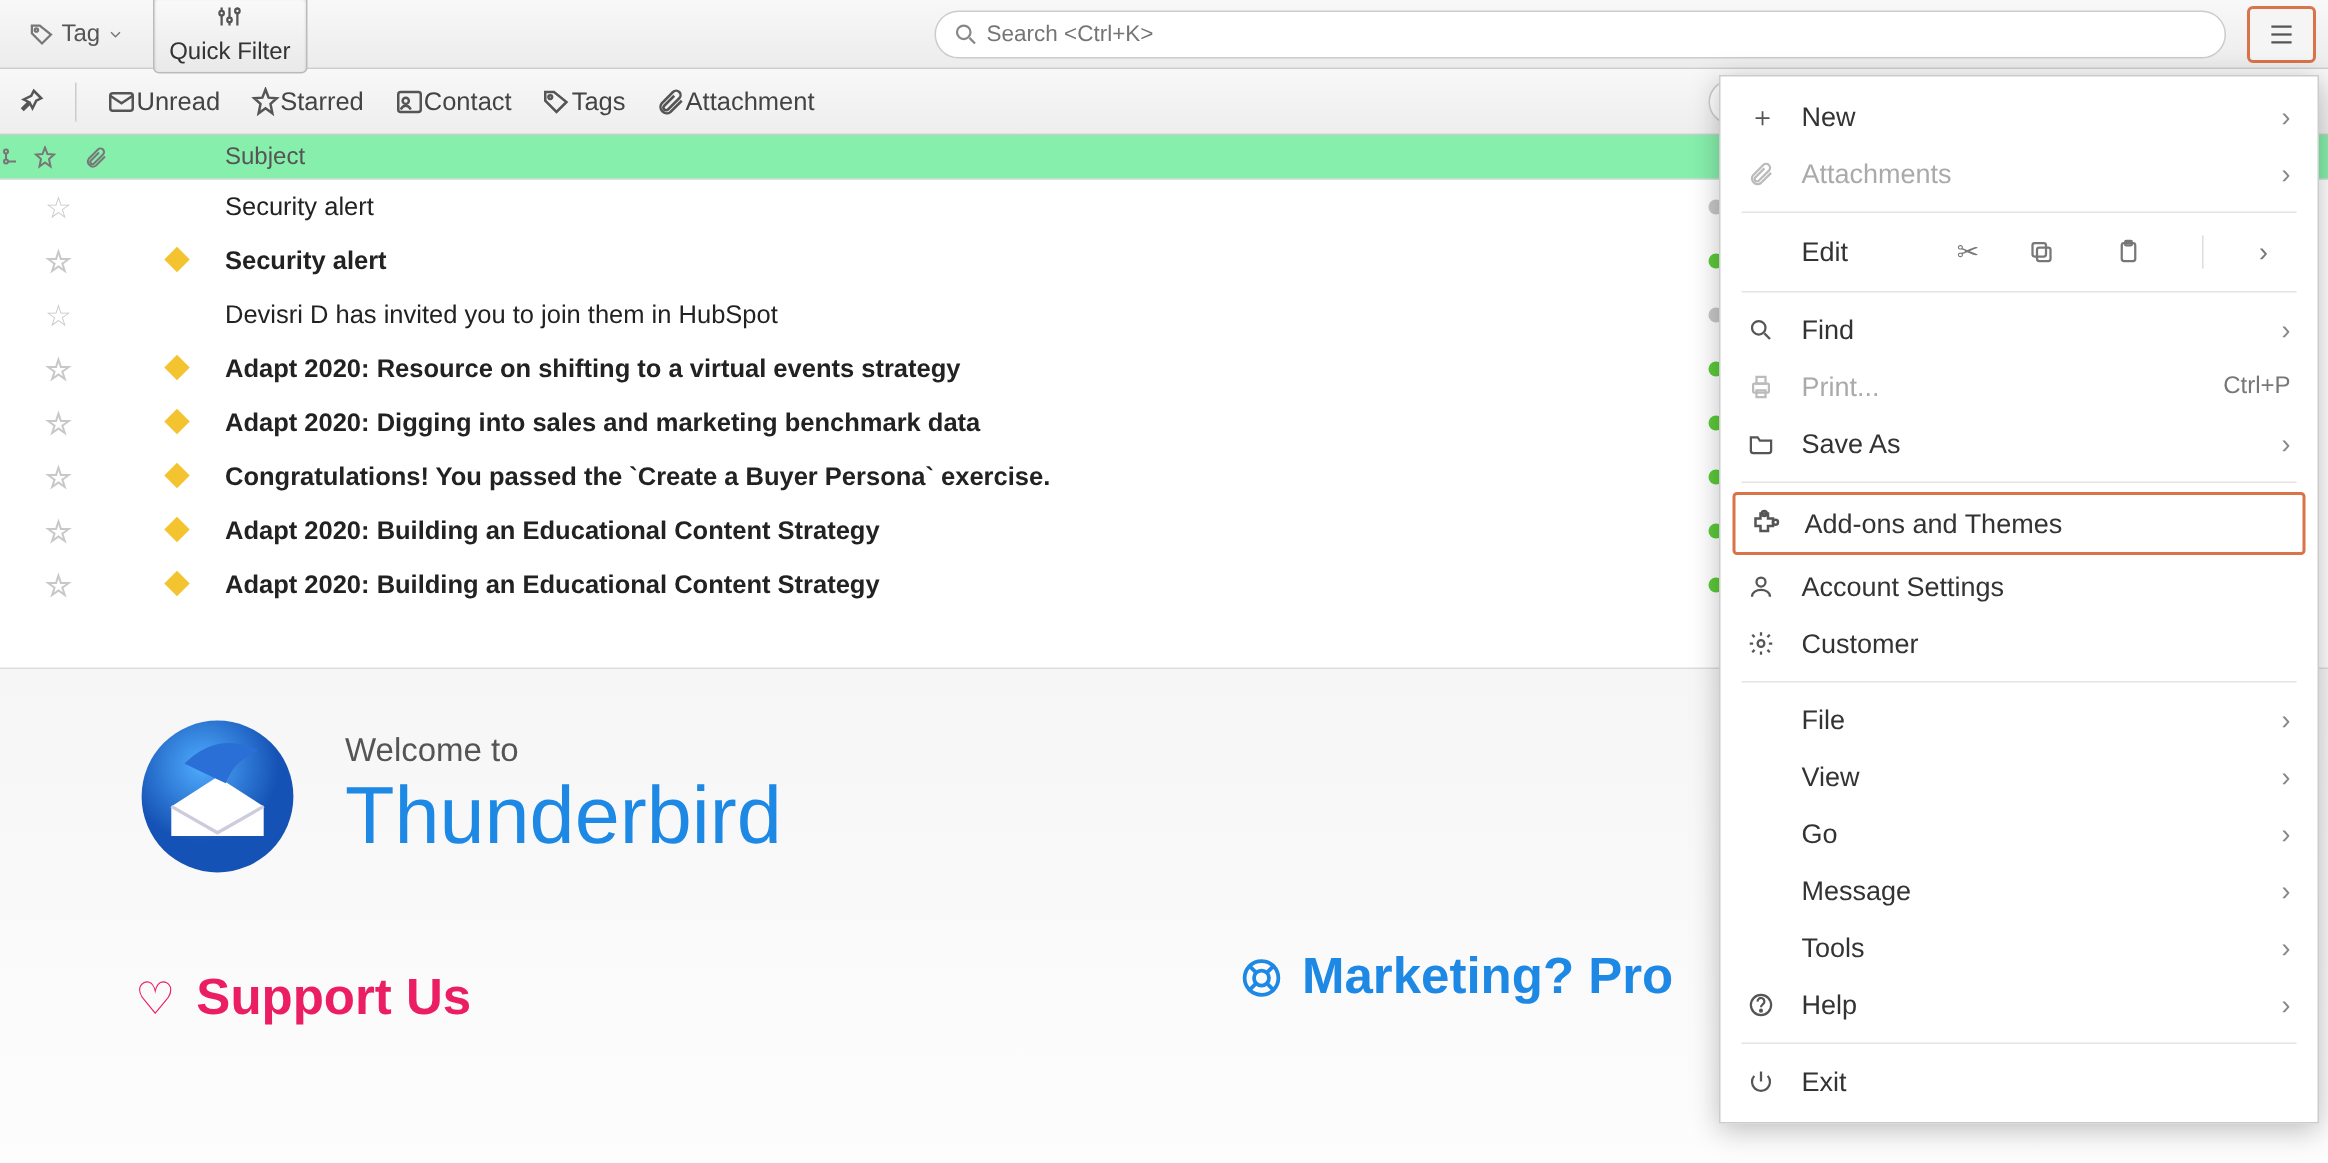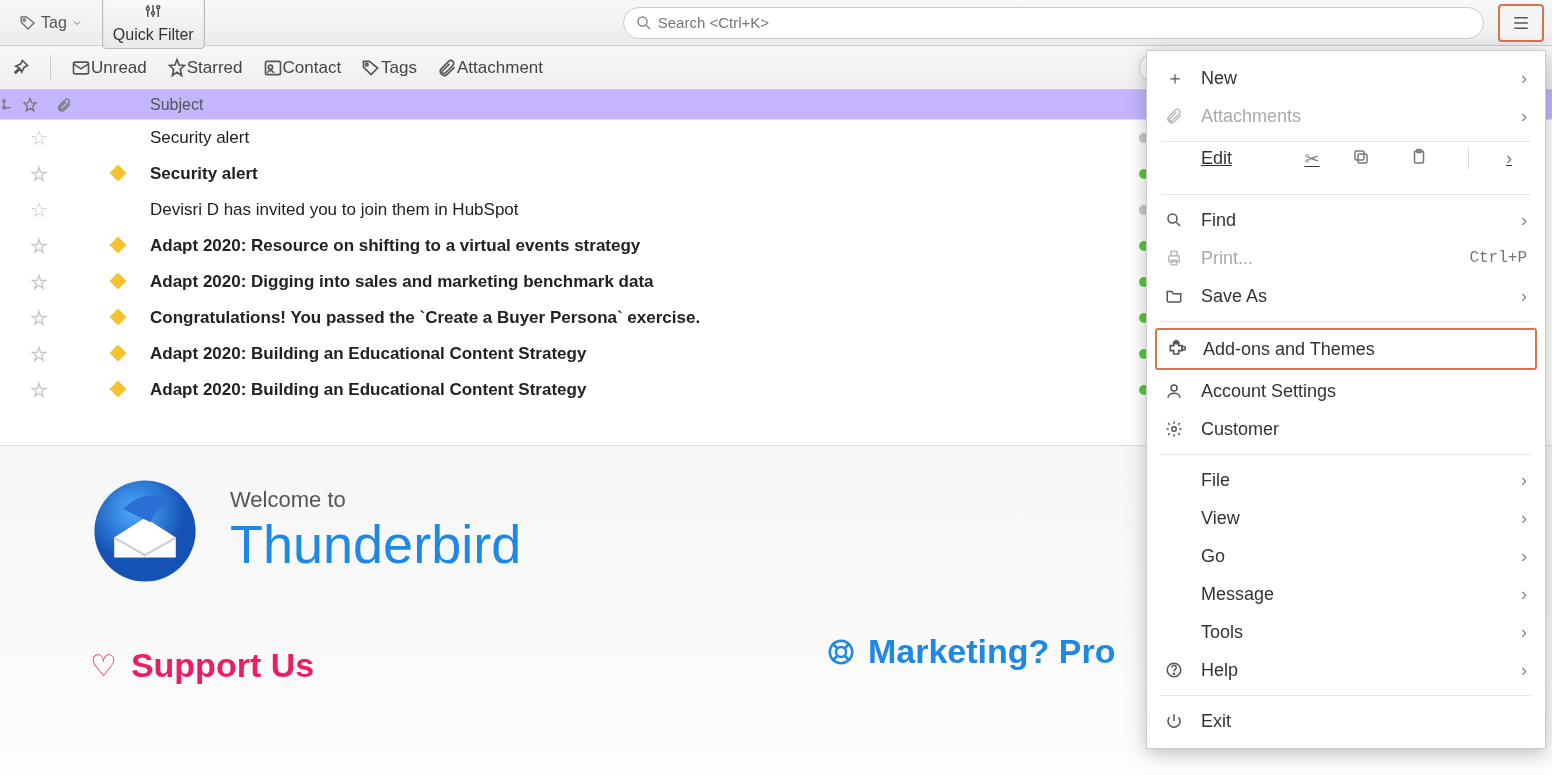--- a/index.html
+++ b/index.html
@@ -13,21 +13,21 @@
 .search-rel .mag { position:absolute; left:12px; top:7px; color:#888; }
 .hamburger { width:46px; height:38px; border:2px solid #d9734a; border-radius:4px; display:flex; align-items:center; justify-content:center; margin-left:6px; background:#f5f5f5; }
 
 .filterbar { display:flex; align-items:center; height:44px; background:linear-gradient(#f8f8f8,#eeeeee); border-bottom:1px solid #ccc; padding:0 10px; gap:20px; }
 .fb-item { display:flex; align-items:center; gap:0; font-size:17px; color:#444; cursor:pointer; }
 .fb-icon { color:#666; }
 .filter-msg-wrap { margin-left:auto; position:relative; width:395px; margin-right:8px;}
 .filter-msg-input { width:100%; height:30px; border:1px solid #ccc; border-radius:15px; padding:0 12px 0 32px; font-size:16px; color:#888; background:#fff;}
 .filter-msg-wrap .mag { position:absolute; left:10px; top:6px; color:#999; }
 
-.colhdr { display:flex; align-items:center; height:30px; border-bottom:1px solid #e0e0e0; font-size:16px; color:#555; background:#c4b5fd;}
+.colhdr { display:flex; align-items:center; height:30px; border-bottom:1px solid #e0e0e0; font-size:16px; color:#555; background:#86efac;}
 .col-thread{width:22px;}
 .col-star{width:34px; text-align:center;}
 .col-attach{width:34px; text-align:center;}
 .col-bullet{width:56px;}
 .col-subject{flex:1; padding-left:4px;}
 .col-dot{width:56px; text-align:center;}
 .col-contacticon{width:50px; text-align:center;}
 .col-corr{width:330px;}
 
 .msgrow { display:flex; align-items:center; height:36px; font-size:17px; color:#222; }
@@ -48,23 +48,23 @@
 .support-row .label{ color:#ec1e63; font-size:34px; font-weight:700;}
 .qp{ position:absolute; left:826px; top:186px; display:flex; align-items:center; gap:12px;}
 .qp .label{ color:#1e88e5; font-size:34px; font-weight:700;}
 
 .menu { position:absolute; right:6px; top:50px; width:400px; background:#fff; border:1px solid #ccc; box-shadow:0 4px 18px rgba(0,0,0,.25); padding:8px 0; font-size:18px; }
 .menu .mi { display:flex; align-items:center; height:38px; padding:0 18px; gap:16px; cursor:pointer; color:#333;}
 .menu .mi.disabled{ color:#aaa; cursor:default;}
 .menu .mi .mi-icon{ width:20px; text-align:center; color:#555;}
 .menu .mi.disabled .mi-icon{ color:#bbb;}
 .menu .mi .arrow{ margin-left:auto; color:#888;}
-.menu .mi .shortcut{ margin-left:auto; color:#777; font-size:16px;font-family:Liberation Mono, monospace;}
+.menu .mi .shortcut{ margin-left:auto; color:#777; font-size:16px;}
 .menu .sep{ height:1px; background:#e4e4e4; margin:6px 14px;}
-.menu .edit-row{ display:flex; height:40px; padding:0 18px; gap:22px;text-decoration:underline;}
+.menu .edit-row{ display:flex; align-items:center; height:40px; padding:0 18px; gap:22px;}
 .menu .edit-row .edit-label{ margin-left:36px; margin-right:auto; padding-right:40px;}
 .menu .edit-row .edit-icon{ width:40px; text-align:center; color:#777; font-size:18px;}
 .menu .edit-row .edit-sep{ width:1px; height:22px; background:#ddd;}
 .menu .mi.indent{ padding-left:54px;}
 .menu .mi.highlight{ border:2px solid #d9734a; border-radius:3px; margin:2px 8px; padding-left:10px; height:42px;}
 .menu .mi.highlight .mi-icon{width:20px;}
 
 svg{display:block;}
 </style>
 </head>

